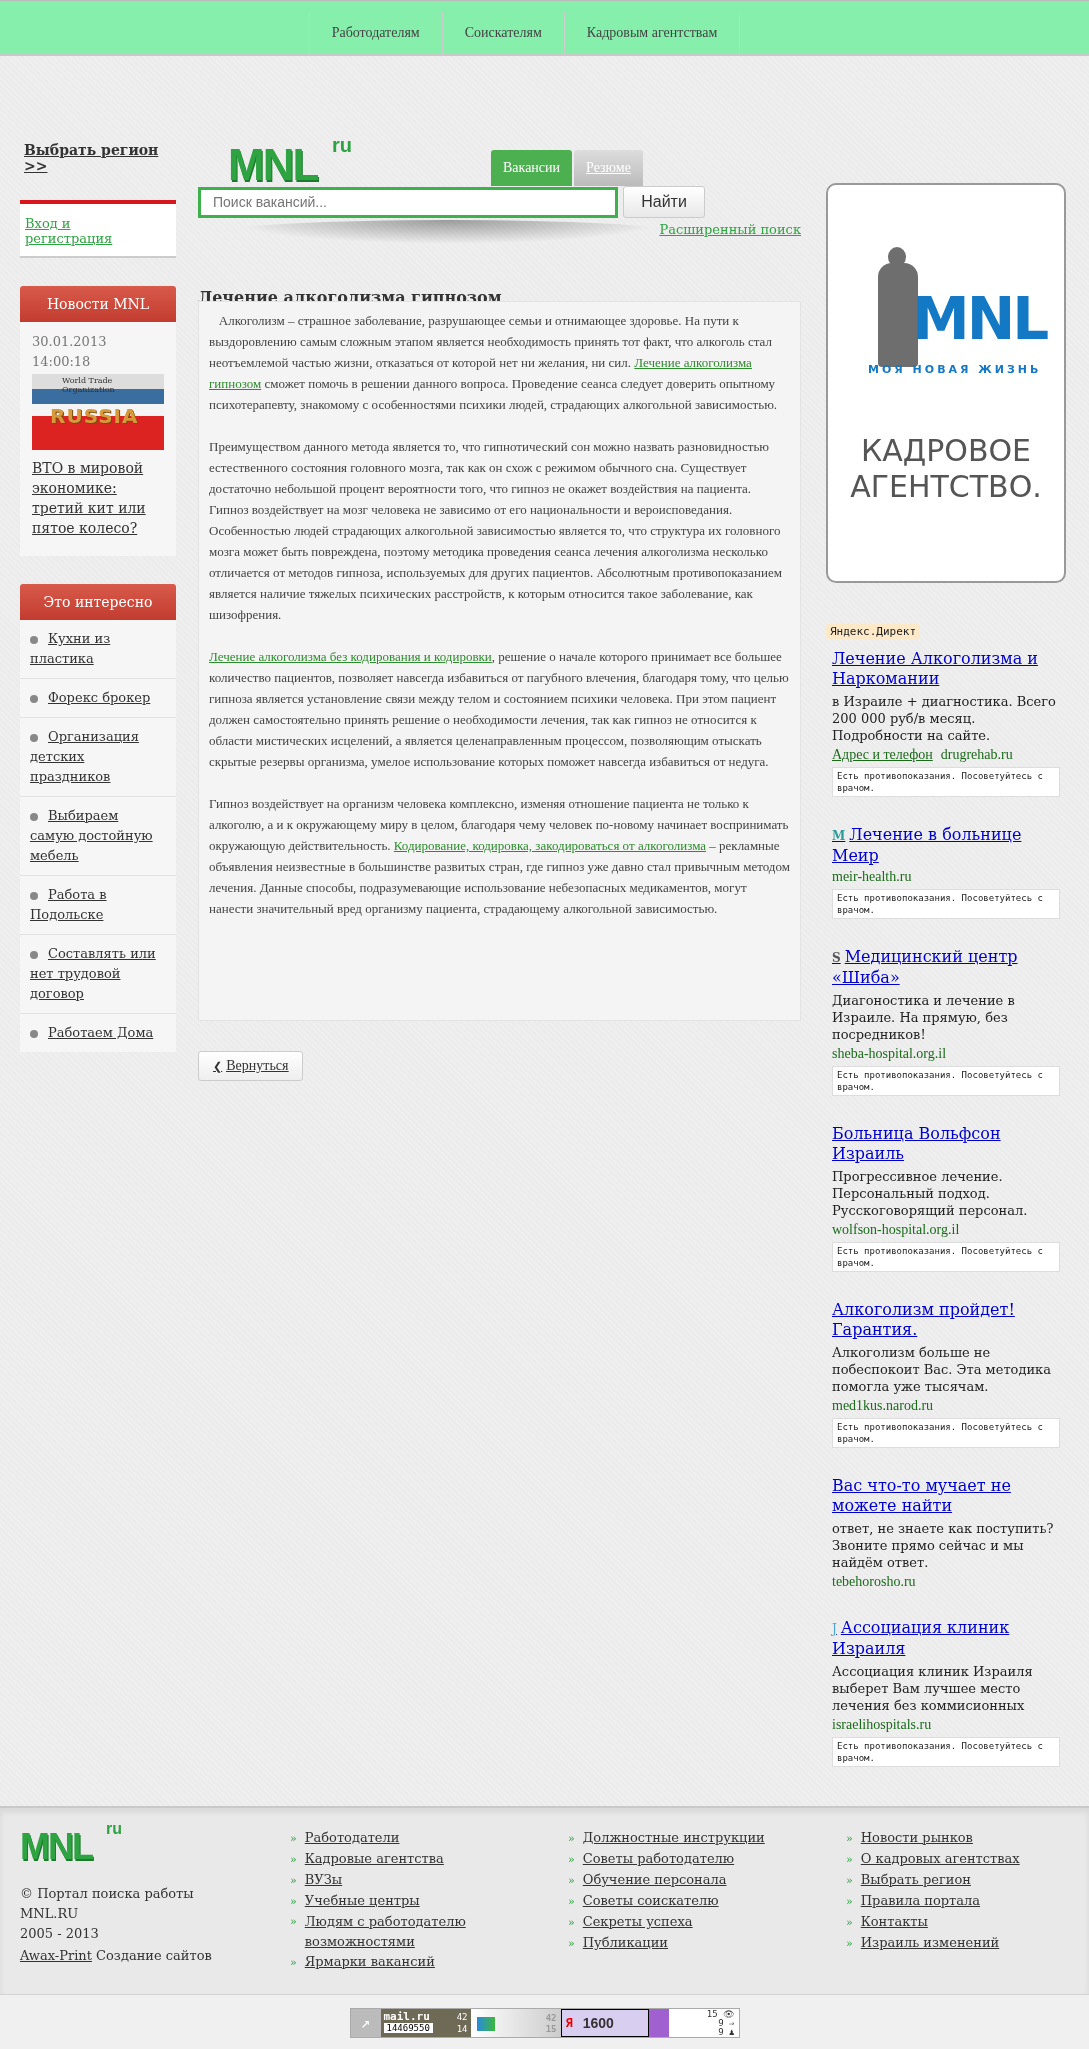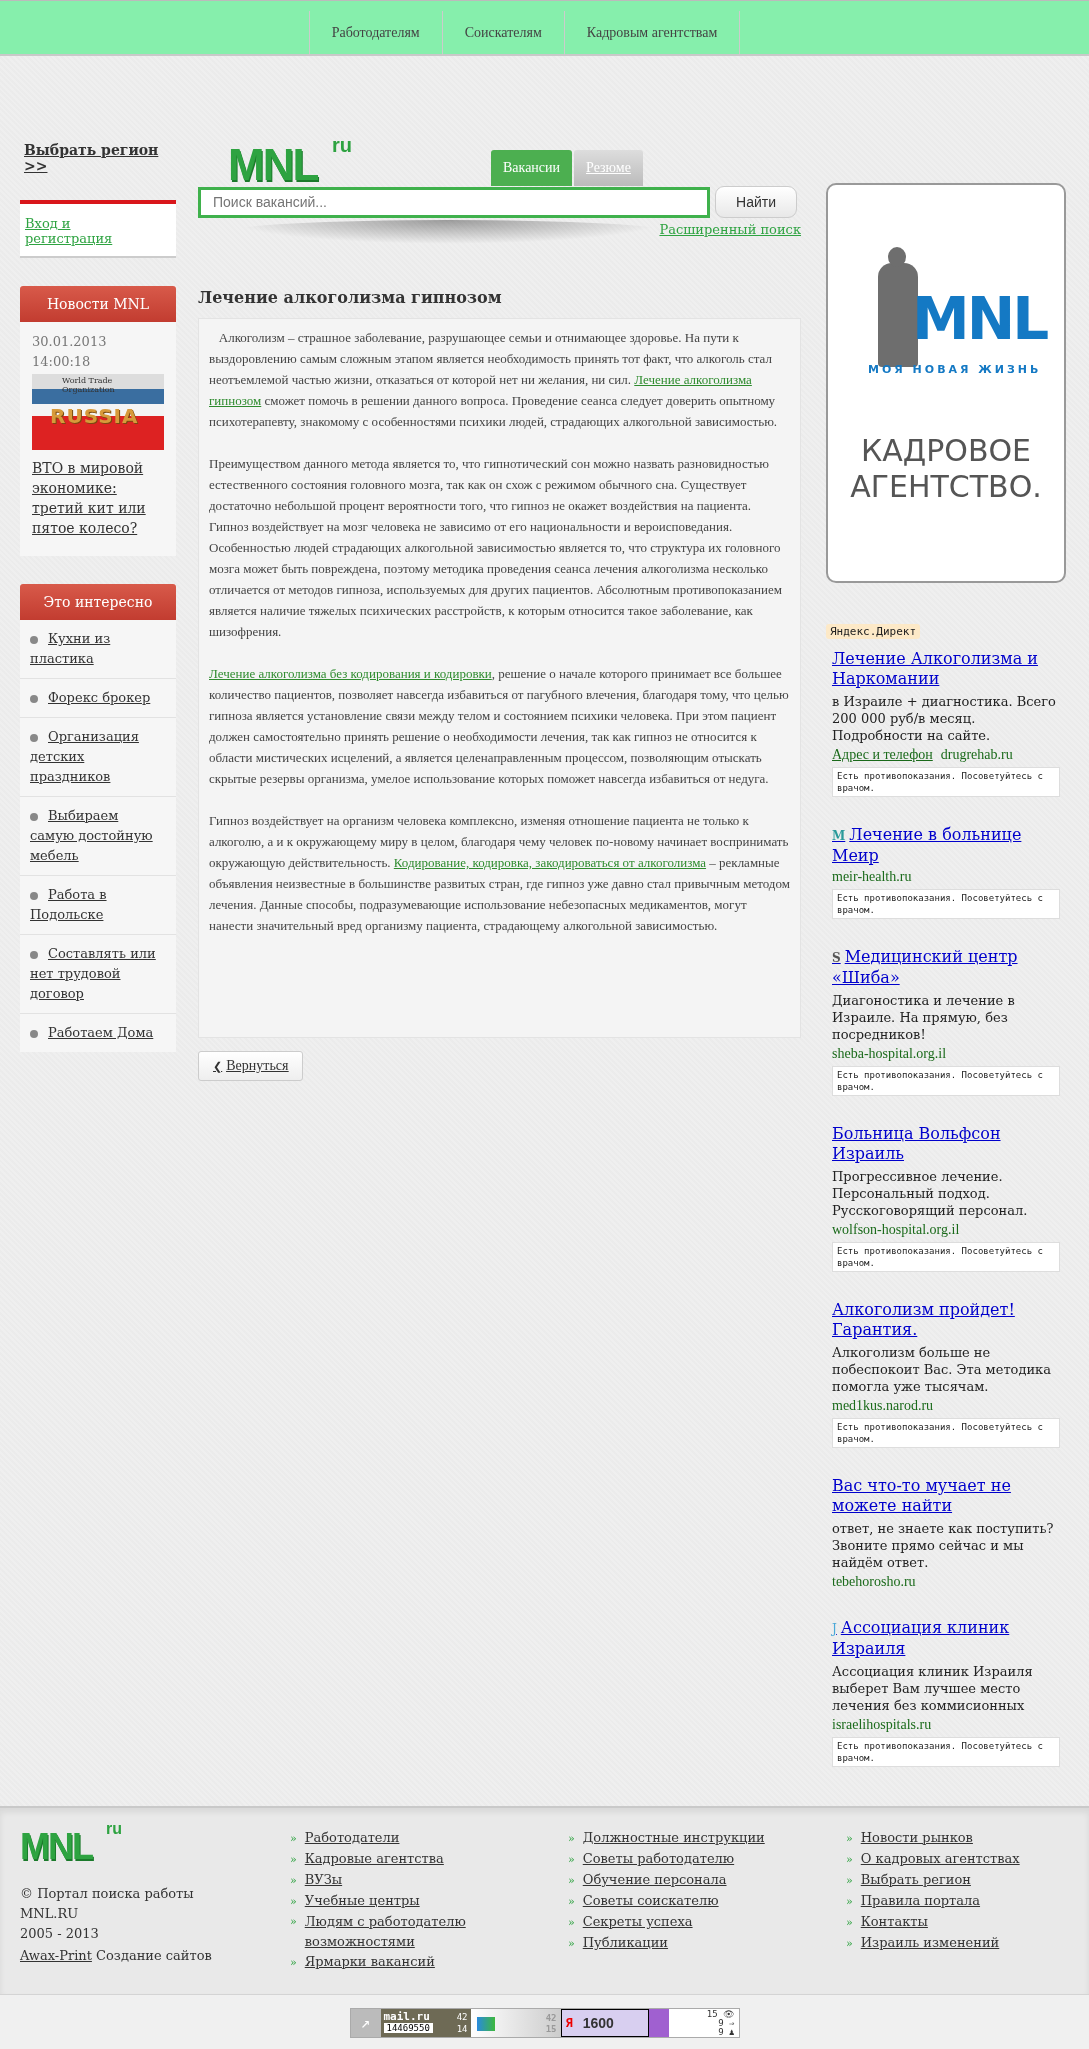--- a/index.html
+++ b/index.html
@@ -63,33 +63,33 @@
   .center { position: absolute; left: 198px; top: 70px; width: 603px; }
   .logo { position: absolute; left: 30px; top: 14px; font-family: "Liberation Sans", sans-serif; font-weight: bold; color: #2ea341; }
   .logo .main { font-size: 44px; letter-spacing: -2px; text-shadow: 1px 2px 0 #1b7a2b; }
   .logo .ru { position: absolute; left: 104px; top: -6px; font-size: 20px; }
   .tabs { position: absolute; left: 293px; top: 24px; display: flex; }
   .tab { height: 36px; padding: 0 12px; display: flex; align-items: center; font-size: 13px; border-radius: 3px 3px 0 0; margin-right: 2px; font-family: "Liberation Serif", serif; font-size: 14px; }
   .tab.active { background: #4caf50; color: #fff; }
   .tab.inactive { background: linear-gradient(#ddd, #bbb); color: #fff; text-decoration: underline; }
   .search-row { position: absolute; left: 0; top: 60px; display: flex; align-items: center; }
   .search-input {
-    width: 512px; height: 31px; border: 3px solid #3fb14c; background: #fff;
+    width: 420px; height: 31px; border: 3px solid #3fb14c; background: #fff;
     padding-left: 12px; font-family: "Liberation Sans", sans-serif; font-size: 14px; color: #737373;
   }
   .search-btn {
     margin-left: 5px; width: 82px; height: 32px; background: linear-gradient(#fff, #e8e8e8);
-    border: 1px solid #ccc; border-radius: 9px; font-family: "Liberation Sans", sans-serif; font-size: 14px; color: #333;
+    border: 1px solid #ccc; border-radius: 3px; font-family: "Liberation Sans", sans-serif; font-size: 16px; color: #333;
   }
   .search-shadow { position: absolute; left: 30px; top: 94px; width: 440px; height: 24px; border-radius: 50%; background: radial-gradient(ellipse at center top, rgba(0,0,0,0.35), transparent 70%); }
   .adv-search { position: absolute; right: 0; top: 96px; color: #2ea341; font-size: 13px; }
 
   .article-title { position: absolute; left: 0; top: 162px; font-size: 16px; font-weight: bold; color: #333; }
   .article {
-    position: absolute; left: 0; top: 192px; width: 603px; height: 720px;
+    position: absolute; left: 0; top: 175px; width: 603px; height: 720px;
     background: #f4f4f4; border: 1px solid #e3e3e3; padding: 8px 10px;
     font-family: "Liberation Serif", serif; font-size: 13px; line-height: 21px; color: #444;
   }
   .article p { margin-bottom: 21px; }
   .article a { color: #2e8b2e; }
   .back-btn {
     position: absolute; left: 0; top: 925px; height: 30px; padding: 0 14px;
     background: linear-gradient(#fff, #eee); border: 1px solid #ccc; border-radius: 3px;
     display: flex; align-items: center; font-family: "Liberation Serif", serif; font-size: 14px;
   }

